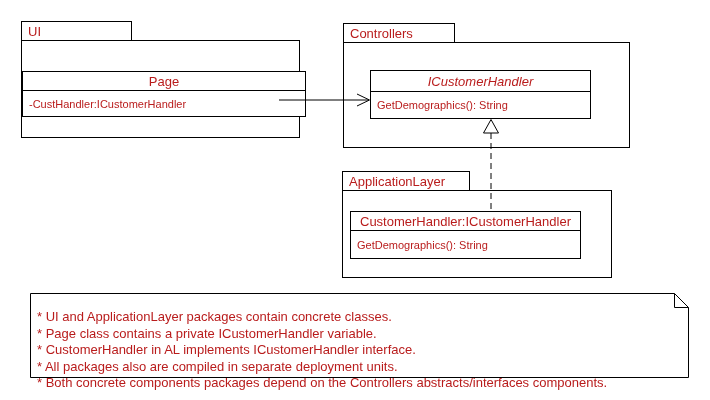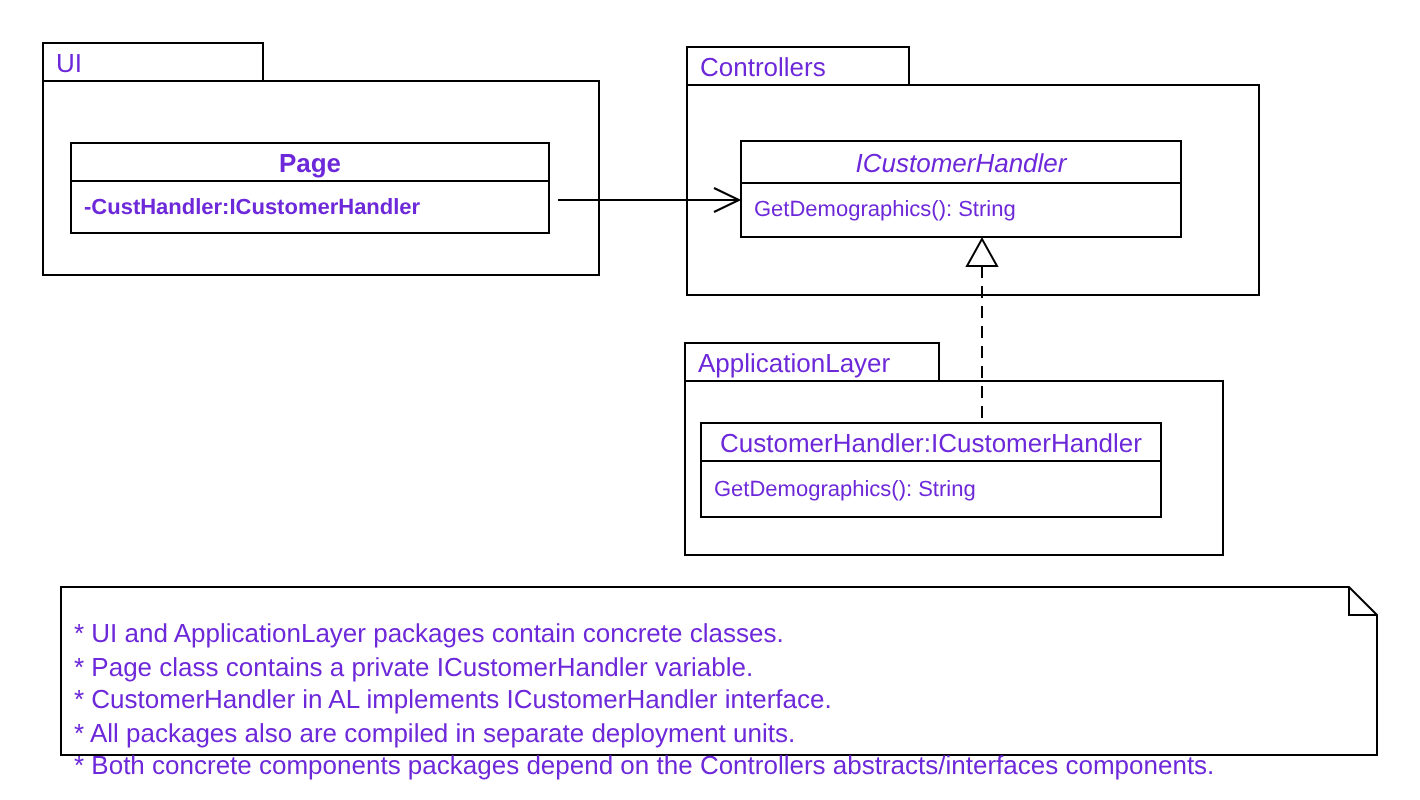--- a/index.html
+++ b/index.html
@@ -1,18 +1,18 @@
 <!DOCTYPE html>
 <html><head>
 <meta charset="utf-8">
 <style>
   html,body { margin:0; padding:0; background:#ffffff; }
   .canvas {
     position:relative; width:710px; height:400px;
-    background:#ffffff; color:#6d28d9;
+    background:#ffffff; color:#b91c1c;
     font-family:"Liberation Sans", sans-serif;
     overflow:hidden;
   }
   .pkg-tab {
     position:absolute; box-sizing:border-box;
     border:1px solid #000; background:#fff;
     font-size:13px; display:flex; align-items:center;
     padding-left:6px; z-index:2;
   }
   .pkg-body {
@@ -58,21 +58,21 @@
   <div class="pkg-tab" style="left:343px; top:23px; width:112px; height:20px;">
     <span>Controllers</span>
   </div>
   <div class="pkg-body" style="left:343px; top:42px; width:287px; height:106px;"></div>
 
   <div class="pkg-tab" style="left:342px; top:171px; width:128px; height:20px;">
     <span>ApplicationLayer</span>
   </div>
   <div class="pkg-body" style="left:342px; top:190px; width:270px; height:88px;"></div>
 
-  <div class="uml-class" style="left:35px; top:71px; width:240px; height:46px;font-weight:bold;">
+  <div class="uml-class" style="left:22px; top:71px; width:284px; height:46px;">
     <div class="title">Page</div>
     <div class="member">-CustHandler:ICustomerHandler</div>
   </div>
 
   <div class="uml-class" style="left:370px; top:70px; width:221px; height:49px;">
     <div class="title italic" style="flex-basis:20px;">ICustomerHandler</div>
     <div class="member">GetDemographics(): String</div>
   </div>
 
   <div class="uml-class" style="left:350px; top:211px; width:231px; height:48px;">

